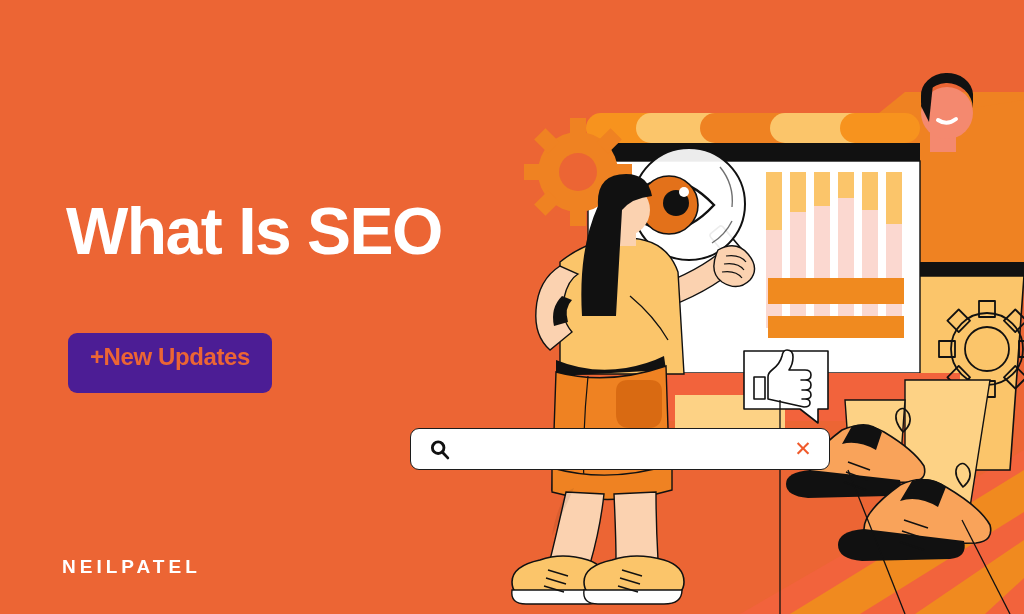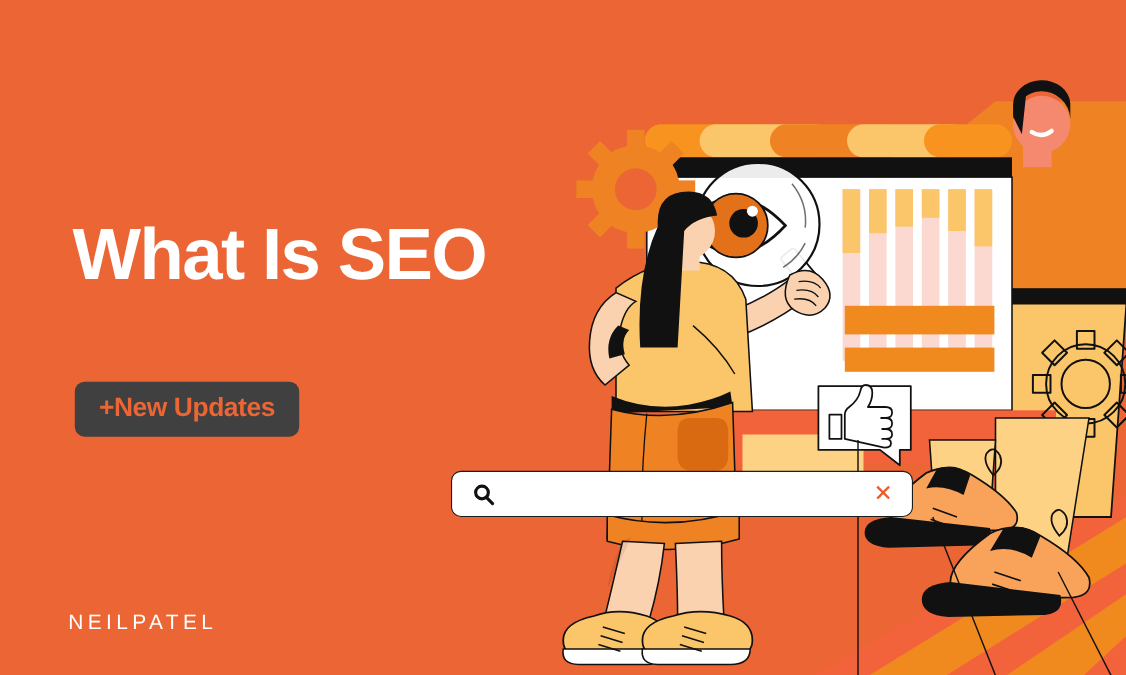--- a/index.html
+++ b/index.html
@@ -16,32 +16,32 @@
     position:absolute;left:66px;top:198px;
     font-size:66px;line-height:1.0;font-weight:bold;
     color:#ffffff;letter-spacing:-1.5px;white-space:nowrap;
   }
   .subhead{
     position:absolute;left:66px;top:277px;
     font-size:30px;line-height:1.0;font-weight:bold;
     color:#ffffff;letter-spacing:-0.6px;white-space:nowrap;
   }
   .pill{
-    position:absolute;left:68px;top:347px;
-    background:#404040;border-radius:9px;
-    padding:10px 22px 12px 22px;
+    position:absolute;left:68px;top:333px;
+    background:#4c1d95;border-radius:9px;
+    padding:10px 22px 22px 22px;
     display:inline-block;
   }
   .pill span{
     font-size:24px;font-weight:bold;color:#ec6534;
     letter-spacing:-0.4px;white-space:nowrap;display:block;
   }
   .logo{
     position:absolute;left:62px;top:556px;
-    font-size:19px;font-weight:400;color:#ffffff;
+    font-size:19px;font-weight:700;color:#ffffff;
     letter-spacing:4.0px;white-space:nowrap;
   }
 
   
   .searchbar{
     position:absolute;left:410px;top:428px;width:420px;height:42px;
     background:#ffffff;border:1.6px solid #1c1c1c;border-radius:9px;
     box-sizing:border-box;z-index:60;
   }
   .search-mag{position:absolute;left:18px;top:10px;width:22px;height:22px;}

